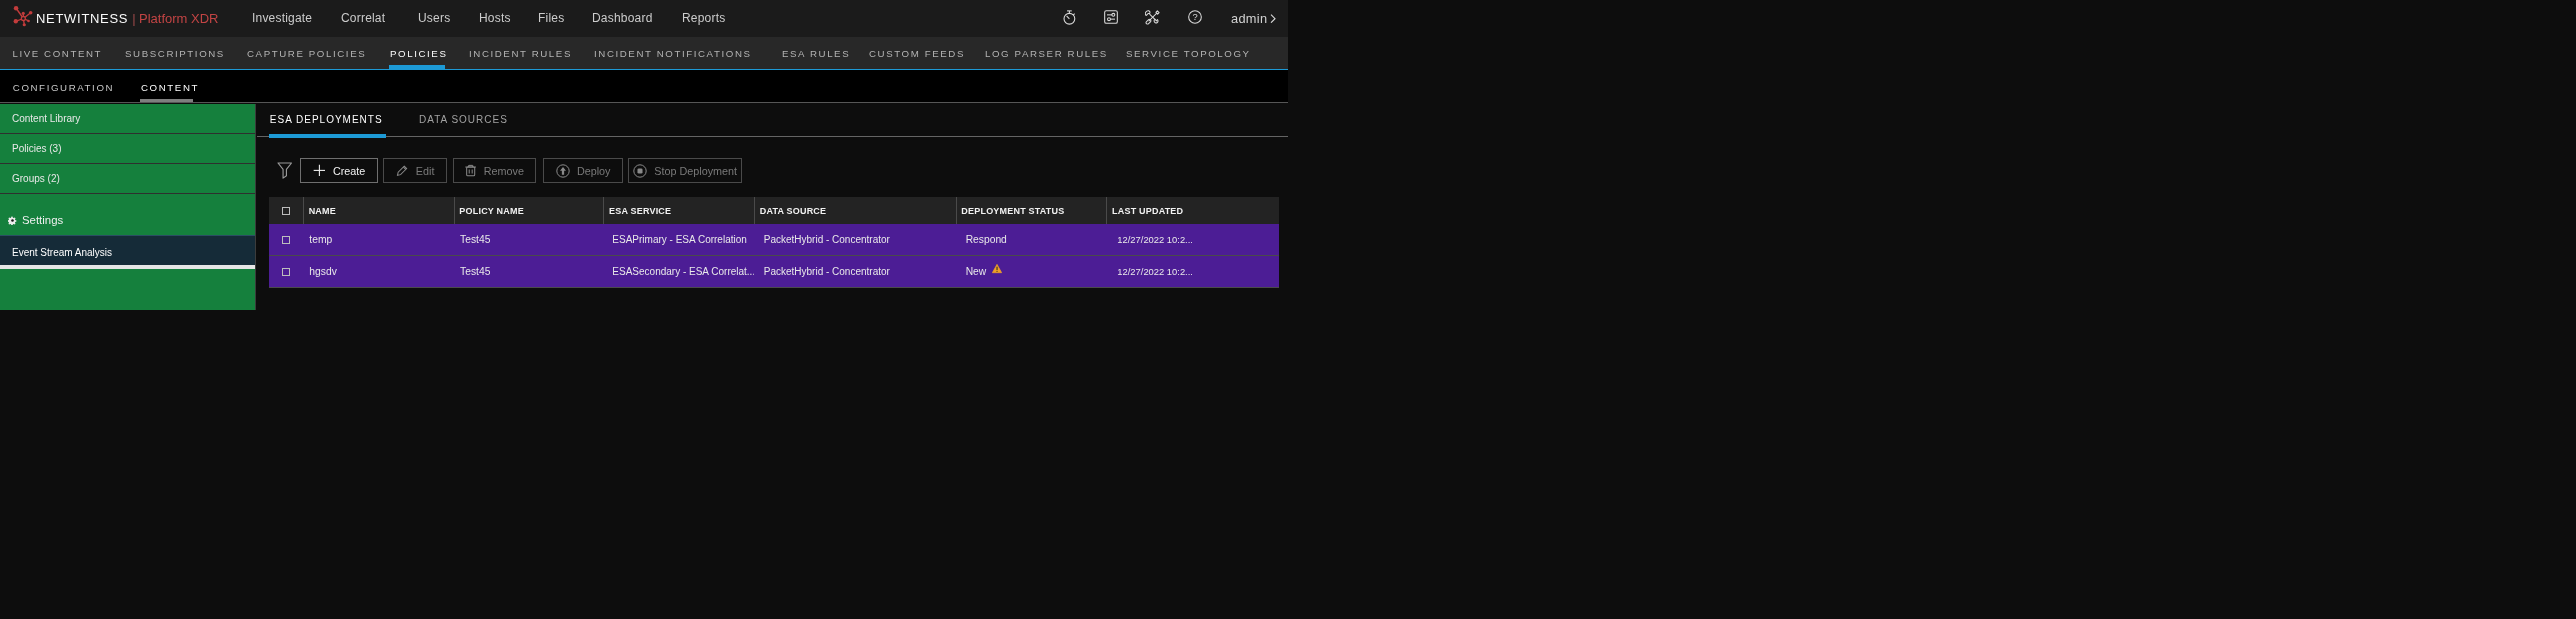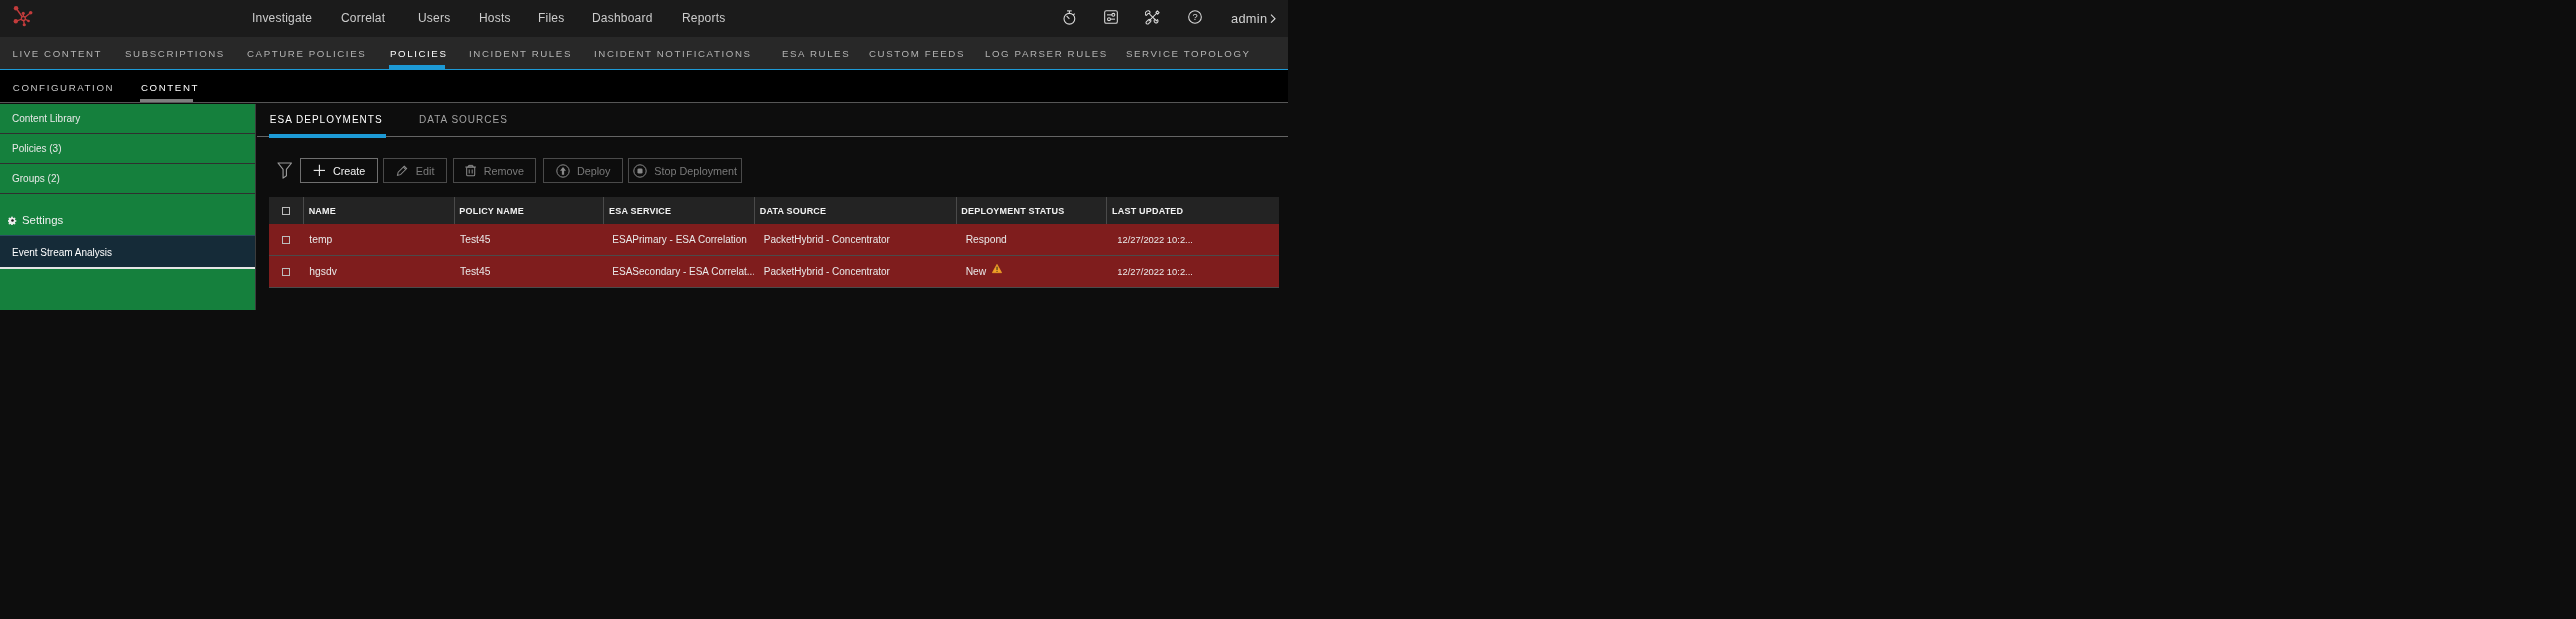--- a/index.html
+++ b/index.html
@@ -22,35 +22,35 @@
 #nav3 { position:absolute; left:0; top:70px; width:1288px; height:33px; background:#000; border-bottom:1.3px solid #565656; }
 .n3 { position:absolute; top:0; height:32px; line-height:35px; font-size:9.7px; letter-spacing:1.6px; color:#c8c8c8; }
 .n3.act { color:#fff; }
 #contline { position:absolute; left:140px; bottom:0; width:53px; height:3.4px; background:#7f7f7f; }
 
 #sidebar { position:absolute; left:0; top:104px; width:256px; height:206px; background:#15803d; border-right:1px solid #3c3c3c; }
 .sitem { position:relative; height:30px; line-height:30px; padding-left:12px; font-size:10px; color:#e8e8e8; border-bottom:0.7px solid #2f2f2f; }
 #settings { position:absolute; left:0; top:105px; width:100%; height:23px; line-height:23px; }
 #settings svg { position:absolute; left:8px; top:7.4px; }
 #settings span { position:absolute; left:22px; font-size:11.4px; color:#f0f0f0; }
-#selitem { position:absolute; left:0; top:131px; width:100%; height:34px; line-height:34px; background:#152b38; border-top:1px solid #2b4d63; border-bottom:2px solid #e5e5e5; padding-left:12px; font-size:10px; color:#fff; }
+#selitem { position:absolute; left:0; top:131px; width:100%; height:34px; line-height:34px; background:#152b38; border-top:1px solid #2b4d63; border-bottom:4px solid #e5e5e5; padding-left:12px; font-size:10px; color:#fff; }
 
 #tabbar { position:absolute; left:257px; top:104px; width:1031px; height:33px; border-bottom:1.3px solid #646464; }
 .ctab { position:absolute; top:0; height:32px; line-height:31px; font-size:10px; letter-spacing:1px; color:#fff; }
 .ctab.dim { color:#a2a2a2; }
 #tabline { position:absolute; left:12.4px; top:30px; width:117px; height:3.7px; background:#1d9ad6; }
 
 #toolbar { position:absolute; left:257px; top:158px; height:25px; }
 .btn { position:absolute; top:0; height:25px; border:0.7px solid #4a4a4a; color:#7a7a7a; font-size:10.8px; display:flex; align-items:center; justify-content:center; gap:7.4px; }
 .btn.primary { border-color:#6f6f6f; color:#f2f2f2; }
 
 #tbl { position:absolute; left:269px; top:197px; width:1010px; }
 .trow { display:flex; width:100%; }
 .hrow { height:27px; background:#232323; }
-.drow { height:32px; background:#7f1d1d; border-bottom:0.7px solid #4a4a4a; }
+.drow { height:32px; background:#4c1d95; border-bottom:0.7px solid #4a4a4a; }
 .hc { height:100%; display:flex; align-items:center; padding-left:4.7px; font-size:9px; font-weight:bold; letter-spacing:0.2px; color:#f2f2f2; border-left:0.7px solid #4a4a4a; }
 .hc:first-child { border-left:none; }
 .dc { height:100%; display:flex; align-items:center; padding-left:6.4px; font-size:10.3px; color:#e9e9e9; white-space:nowrap; overflow:hidden; }
 .dc.w3 { padding-left:9px; font-size:10px; }
 .dc.w4 { padding-left:9.7px; font-size:10px; }
 .dc.w5 { padding-left:10px; }
 .dc.w6 { padding-left:11px; font-size:9.4px; }
 .w0 { width:34px; padding-left:0; justify-content:center; }
 .w1 { width:151px; } .w2 { width:150px; } .w3 { width:151px; } .w4 { width:202px; } .w5 { width:151px; } .w6 { width:173px; }
 .cb { width:8px; height:8px; border:1px solid #bdbdbd; background:transparent; }
@@ -71,20 +71,21 @@
     <circle cx="15.5" cy="18.5" r="3" fill="#1b1b1b" stroke="#c23c3c" stroke-width="1.9"></circle>
     <g fill="#c23c3c">
       <circle cx="4.6" cy="3.2" r="3.4"></circle>
       <circle cx="15.4" cy="10.8" r="2.3"></circle>
       <circle cx="26.5" cy="9.9" r="2.7"></circle>
       <circle cx="4.2" cy="22.6" r="3.3"></circle>
       <circle cx="23.3" cy="22.2" r="2"></circle>
       <circle cx="16.9" cy="27.9" r="2.4"></circle>
     </g>
   </svg>
+  <div class="brand">NETWITNESS<span class="pipe">|</span><span class="red">Platform&nbsp;XDR</span></div>
   <div class="topnav" style="left:252px">Investigate</div>
   <div class="topnav" style="left:341px">Correlat</div>
   <div class="topnav" style="left:418px">Users</div>
   <div class="topnav" style="left:479px">Hosts</div>
   <div class="topnav" style="left:538px">Files</div>
   <div class="topnav" style="left:592px">Dashboard</div>
   <div class="topnav" style="left:682px">Reports</div>
 
   <svg class="uicon" style="left:1063px" width="12.8" height="15.5" viewBox="0 0 19 23">
     <g stroke="#d9d9d9" stroke-width="1.6" fill="none">

